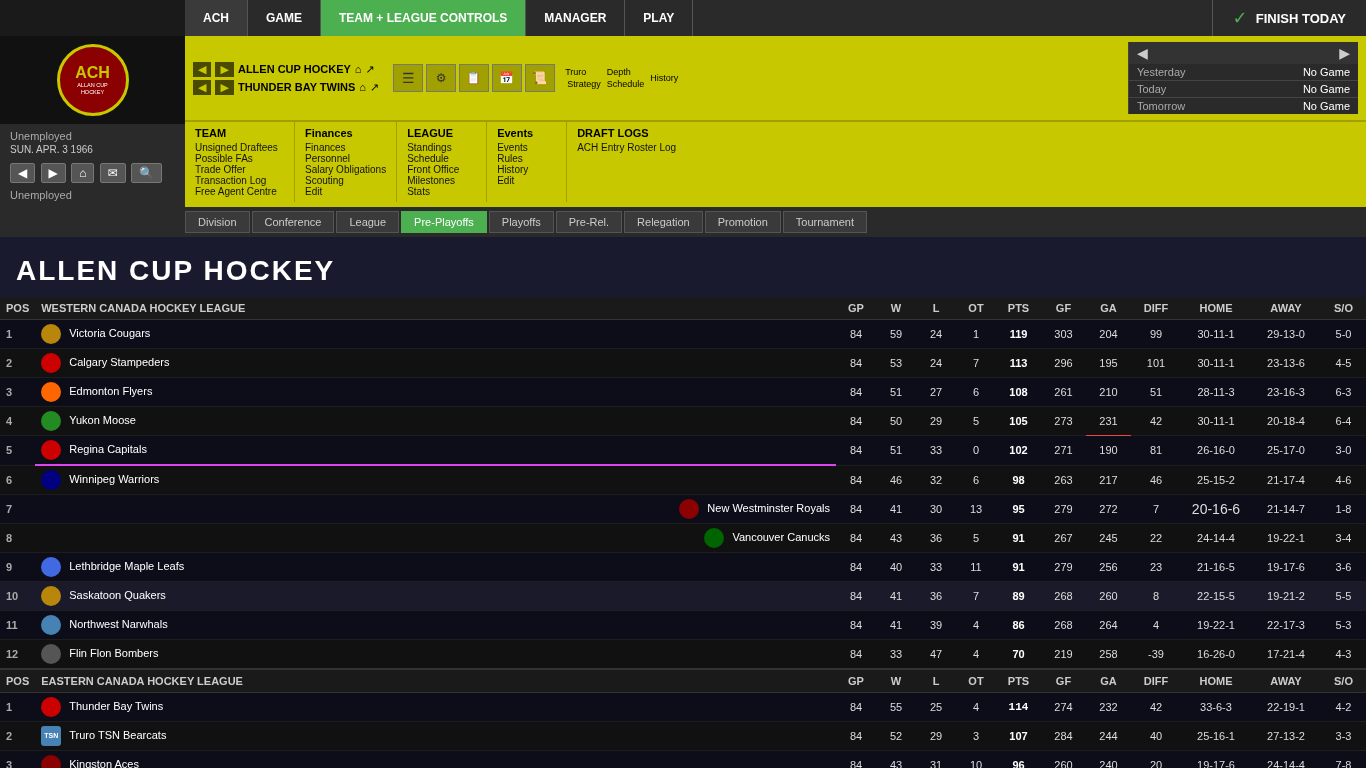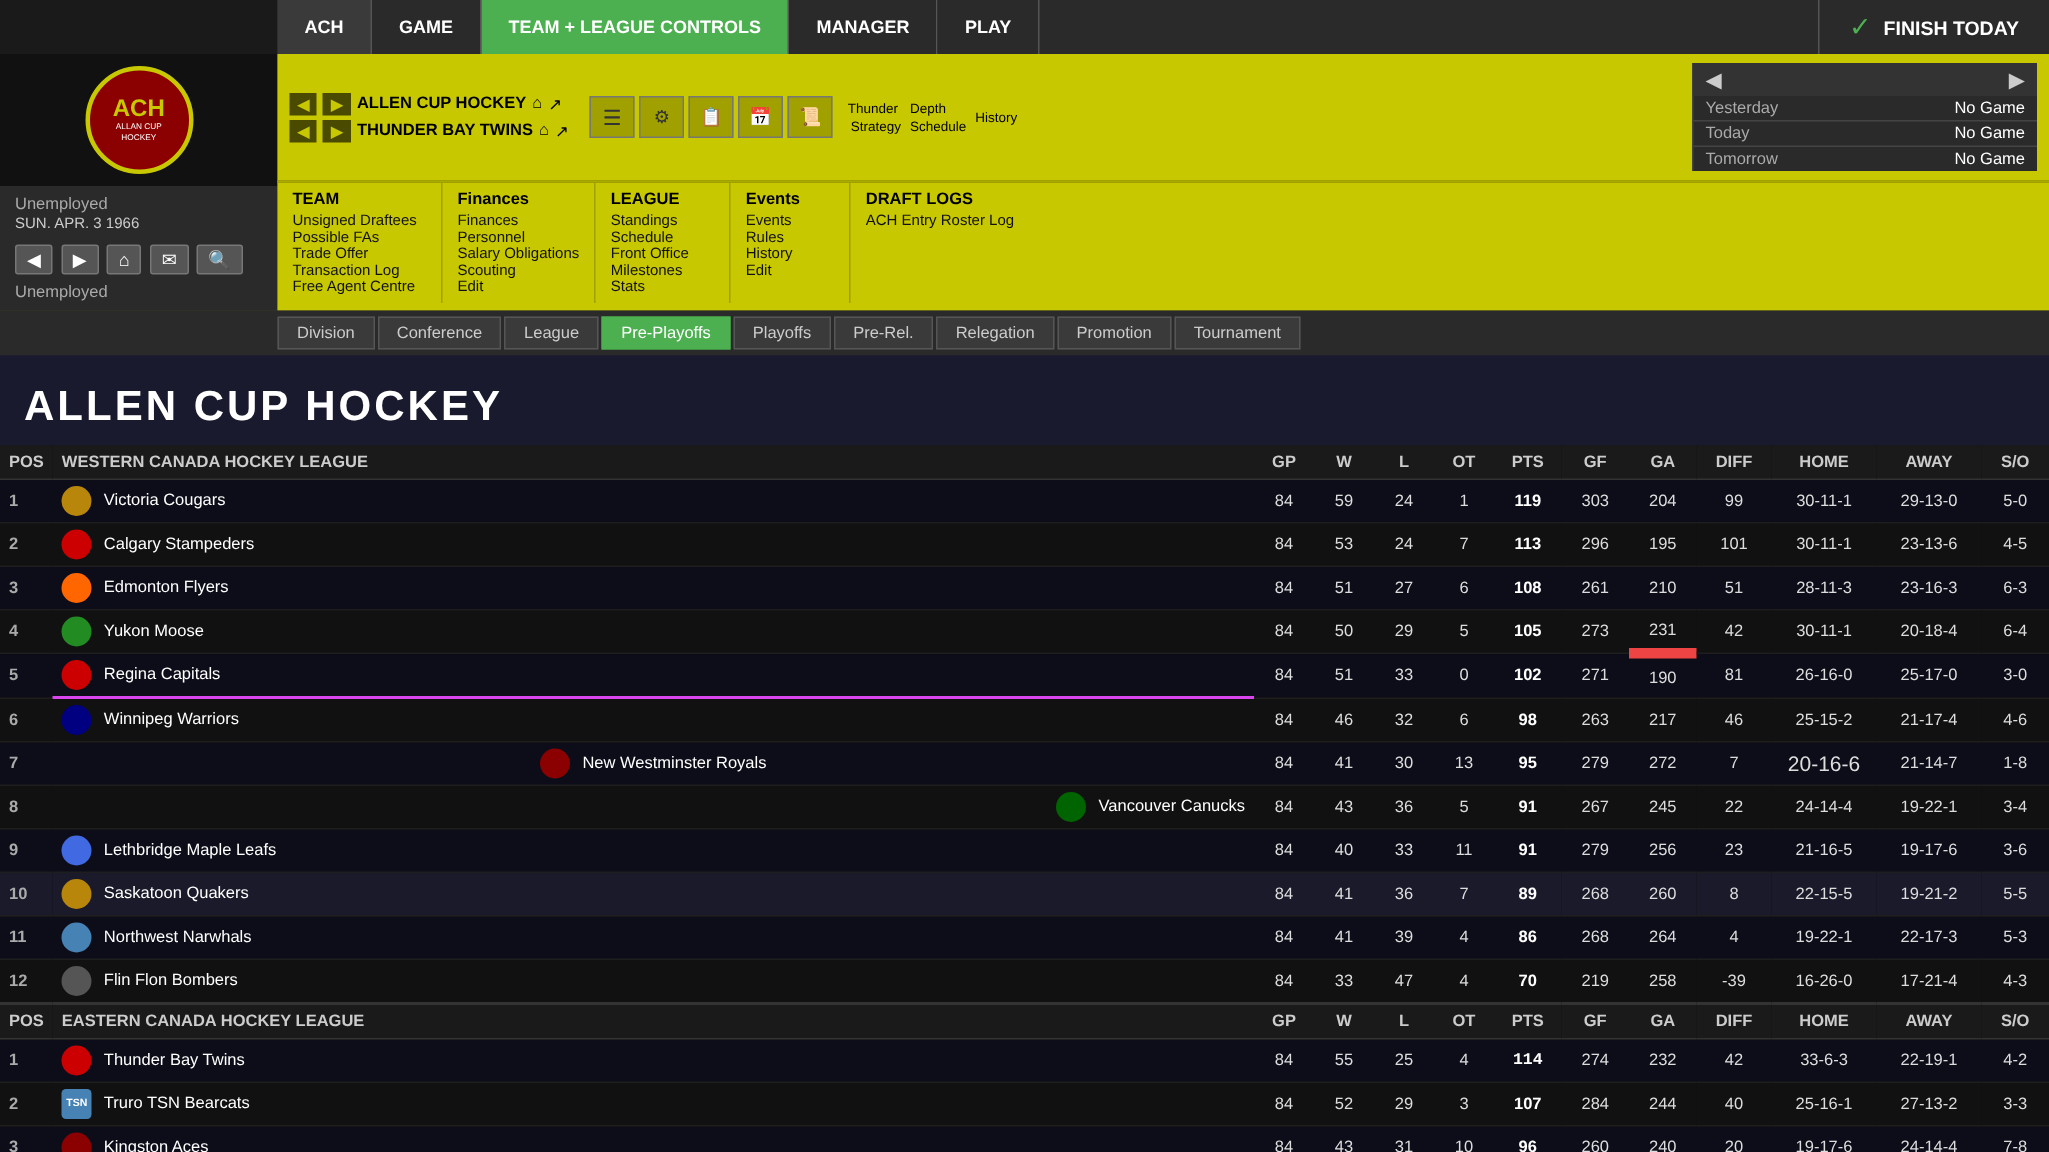--- a/index.html
+++ b/index.html
@@ -69,21 +69,21 @@
         </div>
 
         <div style="display:flex;gap:3px;margin-left:8px;">
           <button style="width:30px;height:28px;background:#a0a000;border:1px solid #777;cursor:pointer;font-size:14px;color:#333;">☰</button>
           <button style="width:30px;height:28px;background:#a0a000;border:1px solid #777;cursor:pointer;font-size:12px;color:#333;">⚙</button>
           <button style="width:30px;height:28px;background:#a0a000;border:1px solid #777;cursor:pointer;font-size:12px;color:#333;">📋</button>
           <button style="width:30px;height:28px;background:#a0a000;border:1px solid #777;cursor:pointer;font-size:12px;color:#333;">📅</button>
           <button style="width:30px;height:28px;background:#a0a000;border:1px solid #777;cursor:pointer;font-size:12px;color:#333;">📜</button>
         </div>
         <div style="display:flex;flex-direction:column;gap:2px;margin-left:4px;">
-          <span style="font-size:9px;color:#000;">Thunder</span>
+          <span style="font-size:9px;color:#000;">Truro</span>
           <span style="font-size:9px;color:#000;margin-left:2px;">Strategy</span>
         </div>
         <div style="display:flex;flex-direction:column;gap:2px;">
           <span style="font-size:9px;color:#000;">Depth</span>
           <span style="font-size:9px;color:#000;">Schedule</span>
         </div>
         <div style="display:flex;flex-direction:column;gap:2px;">
           <span style="font-size:9px;color:#000;">History</span>
         </div>
 
@@ -234,21 +234,21 @@
     </tr>
           <tr style="background: rgb(17, 17, 17);">
       <td style="padding:4px 6px;color:#aaa;font-weight:bold;font-size:11px;border-bottom:1px solid #1e1e1e;">4</td>
       <td style="padding:4px 6px;text-align:left;color:#fff;font-size:11px;border-bottom:1px solid #1e1e1e;"><span style="display:inline-block;width:20px;height:20px;background:#228b22;border-radius:50%;vertical-align:middle;margin-right:8px;"></span>Yukon Moose</td>
       <td style="padding:4px 6px;text-align:center;color:#ddd;font-size:11px;border-bottom:1px solid #1e1e1e;">84</td>
       <td style="padding:4px 6px;text-align:center;color:#ddd;font-size:11px;border-bottom:1px solid #1e1e1e;">50</td>
       <td style="padding:4px 6px;text-align:center;color:#ddd;font-size:11px;border-bottom:1px solid #1e1e1e;">29</td>
       <td style="padding:4px 6px;text-align:center;color:#ddd;font-size:11px;border-bottom:1px solid #1e1e1e;">5</td>
       <td style="padding:4px 6px;text-align:center;color:#fff;font-weight:bold;font-size:11px;border-bottom:1px solid #1e1e1e;">105</td>
       <td style="padding:4px 6px;text-align:center;color:#ddd;font-size:11px;border-bottom:1px solid #1e1e1e;">273</td>
-      <td style="padding:4px 6px;text-align:center;color:#ddd;font-size:11px;border-bottom:7px solid #ef4444;">231</td>
+      <td style="padding:4px 6px;text-align:center;color:#ddd;font-size:11px;border-bottom:1px solid #ef4444;">231</td>
       <td style="padding:4px 6px;text-align:center;color:#ddd;font-size:11px;border-bottom:1px solid #1e1e1e;">42</td>
       <td style="padding:4px 6px;text-align:center;color:#ddd;font-size:11px;border-bottom:1px solid #1e1e1e;">30-11-1</td>
       <td style="padding:4px 6px;text-align:center;color:#ddd;font-size:11px;border-bottom:1px solid #1e1e1e;">20-18-4</td>
       <td style="padding:4px 6px;text-align:center;color:#ddd;font-size:11px;border-bottom:1px solid #1e1e1e;">6-4</td>
     </tr>
           <tr style="background: rgb(13, 13, 26);">
       <td style="padding:4px 6px;color:#aaa;font-weight:bold;font-size:11px;border-bottom:1px solid #1e1e1e;">5</td>
       <td style="padding:4px 6px;text-align:left;color:#fff;font-size:11px;border-bottom:2px solid #d946ef;"><span style="display:inline-block;width:20px;height:20px;background:#cc0000;border-radius:50%;vertical-align:middle;margin-right:8px;"></span>Regina Capitals</td>
       <td style="padding:4px 6px;text-align:center;color:#ddd;font-size:11px;border-bottom:1px solid #1e1e1e;">84</td>
       <td style="padding:4px 6px;text-align:center;color:#ddd;font-size:11px;border-bottom:1px solid #1e1e1e;">51</td>
@@ -272,21 +272,21 @@
       <td style="padding:4px 6px;text-align:center;color:#fff;font-weight:bold;font-size:11px;border-bottom:1px solid #1e1e1e;">98</td>
       <td style="padding:4px 6px;text-align:center;color:#ddd;font-size:11px;border-bottom:1px solid #1e1e1e;">263</td>
       <td style="padding:4px 6px;text-align:center;color:#ddd;font-size:11px;border-bottom:1px solid #1e1e1e;">217</td>
       <td style="padding:4px 6px;text-align:center;color:#ddd;font-size:11px;border-bottom:1px solid #1e1e1e;">46</td>
       <td style="padding:4px 6px;text-align:center;color:#ddd;font-size:11px;border-bottom:1px solid #1e1e1e;">25-15-2</td>
       <td style="padding:4px 6px;text-align:center;color:#ddd;font-size:11px;border-bottom:1px solid #1e1e1e;">21-17-4</td>
       <td style="padding:4px 6px;text-align:center;color:#ddd;font-size:11px;border-bottom:1px solid #1e1e1e;">4-6</td>
     </tr>
           <tr style="background: rgb(13, 13, 26);">
       <td style="padding:4px 6px;color:#aaa;font-weight:bold;font-size:11px;border-bottom:1px solid #1e1e1e;">7</td>
-      <td style="padding:4px 6px;text-align:center;color:#fff;font-size:11px;border-bottom:1px solid #1e1e1e;margin-top:11px;"><span style="display:inline-block;width:20px;height:20px;background:#8b0000;border-radius:50%;vertical-align:middle;margin-right:8px;"></span>New Westminster Royals</td>
+      <td style="padding:4px 6px;text-align:right;color:#fff;font-size:11px;border-bottom:1px solid #1e1e1e;margin-top:11px;"><span style="display:inline-block;width:20px;height:20px;background:#8b0000;border-radius:50%;vertical-align:middle;margin-right:8px;"></span>New Westminster Royals</td>
       <td style="padding:4px 6px;text-align:center;color:#ddd;font-size:11px;border-bottom:1px solid #1e1e1e;">84</td>
       <td style="padding:4px 6px;text-align:center;color:#ddd;font-size:11px;border-bottom:1px solid #1e1e1e;">41</td>
       <td style="padding:4px 6px;text-align:center;color:#ddd;font-size:11px;border-bottom:1px solid #1e1e1e;">30</td>
       <td style="padding:4px 6px;text-align:center;color:#ddd;font-size:11px;border-bottom:1px solid #1e1e1e;">13</td>
       <td style="padding:4px 6px;text-align:center;color:#fff;font-weight:bold;font-size:11px;border-bottom:1px solid #1e1e1e;">95</td>
       <td style="padding:4px 6px;text-align:center;color:#ddd;font-size:11px;border-bottom:1px solid #1e1e1e;">279</td>
       <td style="padding:4px 6px;text-align:center;color:#ddd;font-size:11px;border-bottom:1px solid #1e1e1e;">272</td>
       <td style="padding:4px 6px;text-align:center;color:#ddd;font-size:11px;border-bottom:1px solid #1e1e1e;">7</td>
       <td style="padding:4px 6px;text-align:center;color:#ddd;font-size:14px;border-bottom:1px solid #1e1e1e;">20-16-6</td>
       <td style="padding:4px 6px;text-align:center;color:#ddd;font-size:11px;border-bottom:1px solid #1e1e1e;">21-14-7</td>

